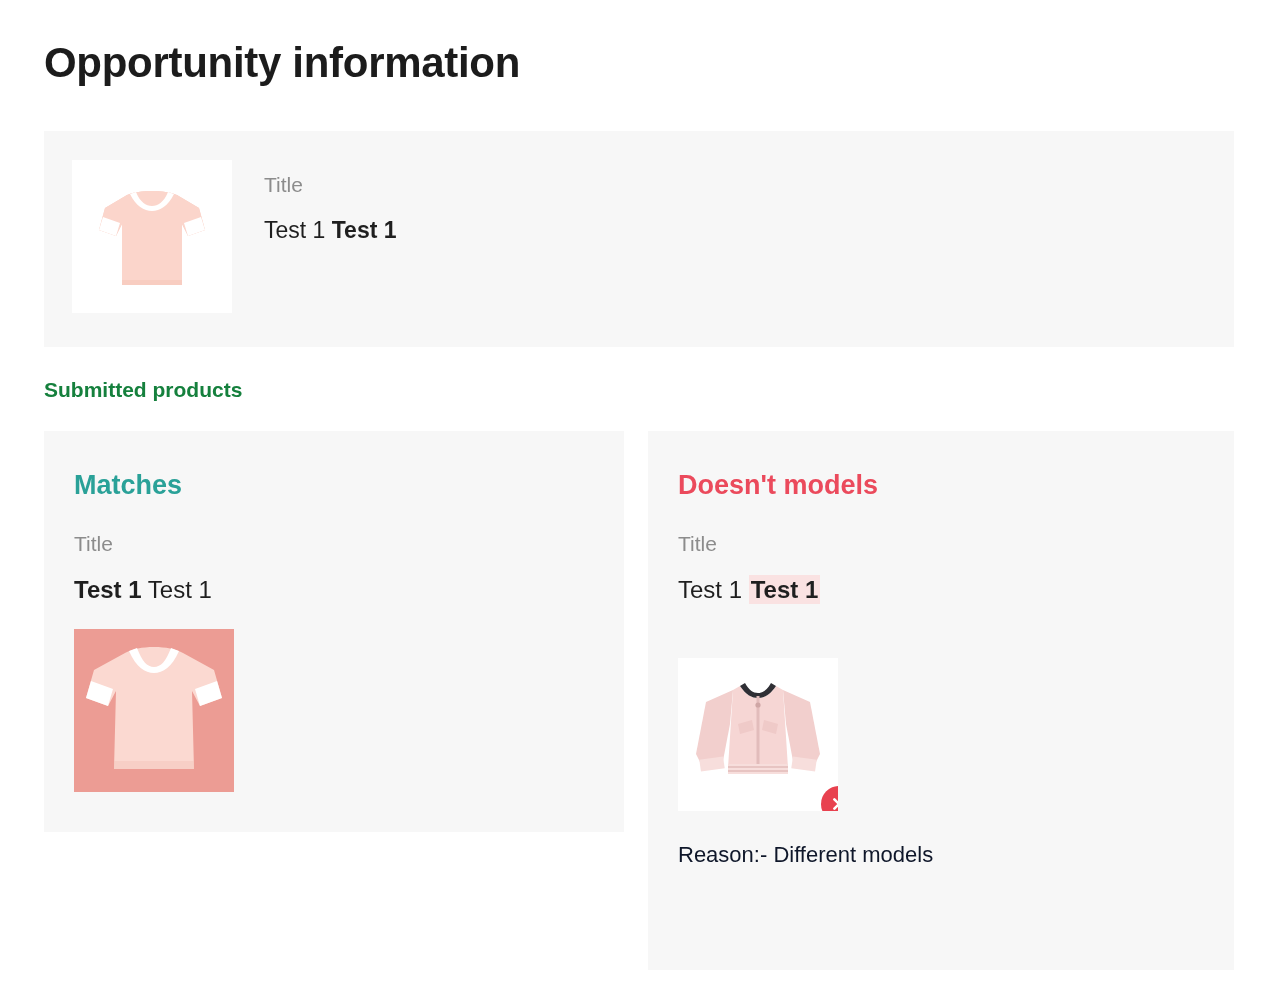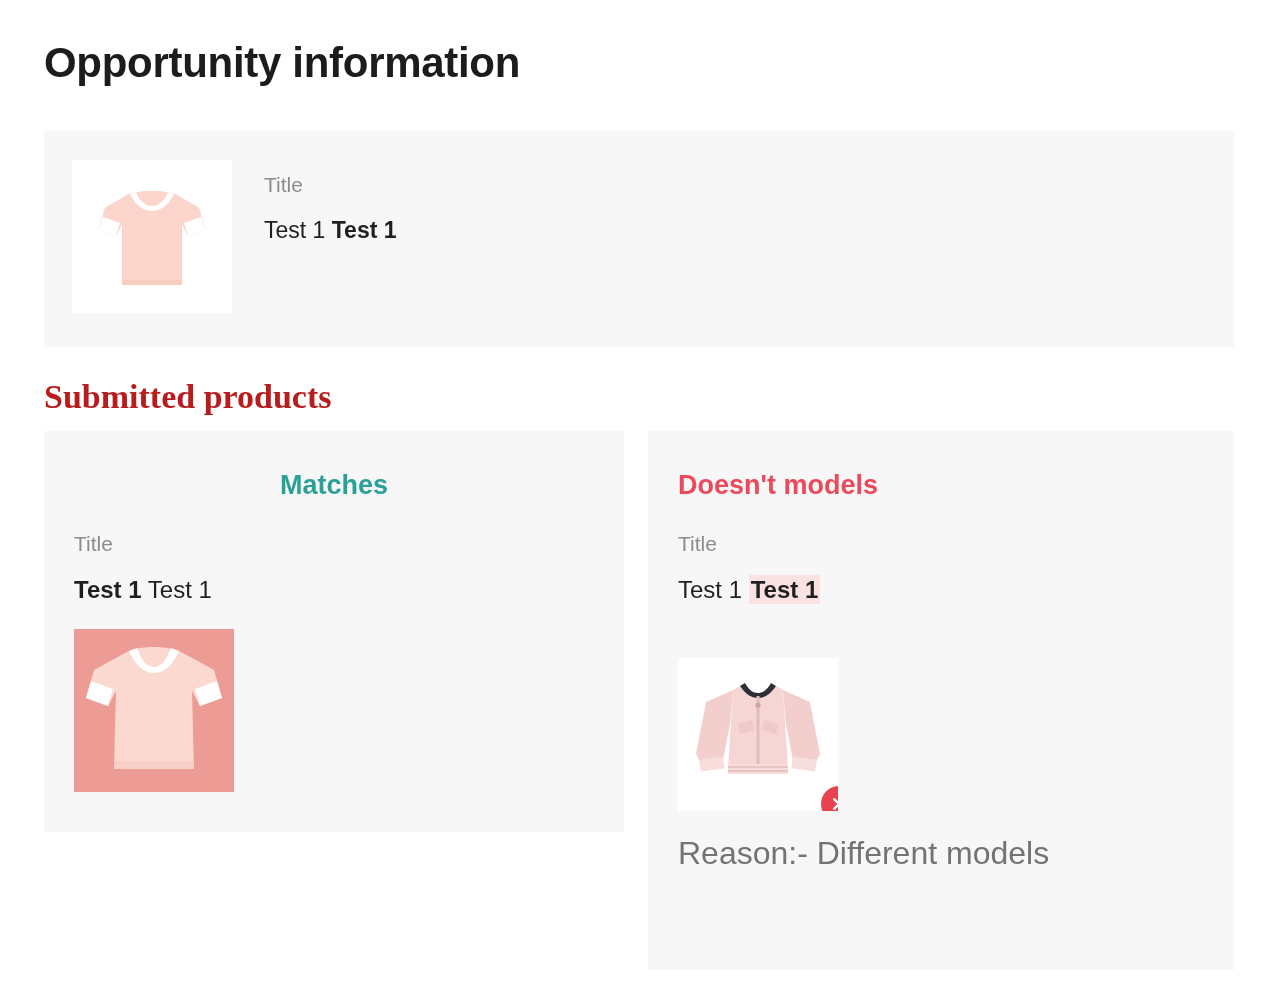--- a/index.html
+++ b/index.html
@@ -33,26 +33,25 @@
     letter-spacing: -0.3px;
     color: #1c1c1c;
     line-height: 1.1;
     margin: 0;
   }
 
   .section-title {
     position: absolute;
     left: 44px;
     top: 377px;
-    font-size: 34px;
+    font-size: 21px;
     font-weight: bold;
-    color: #b91c1c;
+    color: #15803d;
     line-height: 1.2;
     margin: 0;
-    font-family: Liberation Serif, serif;
   }
 
   
   .opportunity-card {
     position: absolute;
     left: 44px;
     top: 131px;
     width: 1190px;
     height: 216px;
     background: #f7f7f7;
@@ -123,21 +122,21 @@
     padding: 38px 30px 0 30px;
   }
 
   .panel-heading {
     font-size: 27px;
     font-weight: bold;
     line-height: 1.2;
     margin: 0 0 28px 0;
   }
 
-  .panel-heading.match { color: #2aa198; text-align: center; }
+  .panel-heading.match { color: #2aa198; }
   .panel-heading.nomatch { color: #eb4a5c; }
 
   .panel-label {
     font-size: 21px;
     color: #8c8c8c;
     line-height: 1.4;
   }
 
   .panel-value {
     font-size: 24px;
@@ -175,23 +174,23 @@
     height: 36px;
     border-radius: 50%;
     background: #e8414f;
     display: flex;
     align-items: center;
     justify-content: center;
     z-index: 3;
   }
 
   .reason-text {
-    margin-top: 18px;
-    font-size: 32px;
-    color: #737373;
+    margin-top: 26px;
+    font-size: 22px;
+    color: #0f172a;
     line-height: 1.3;
     font-weight: normal;
   }
 
   svg { display: block; }
 </style>
 </head>
 <body>
 
 <div class="page">

